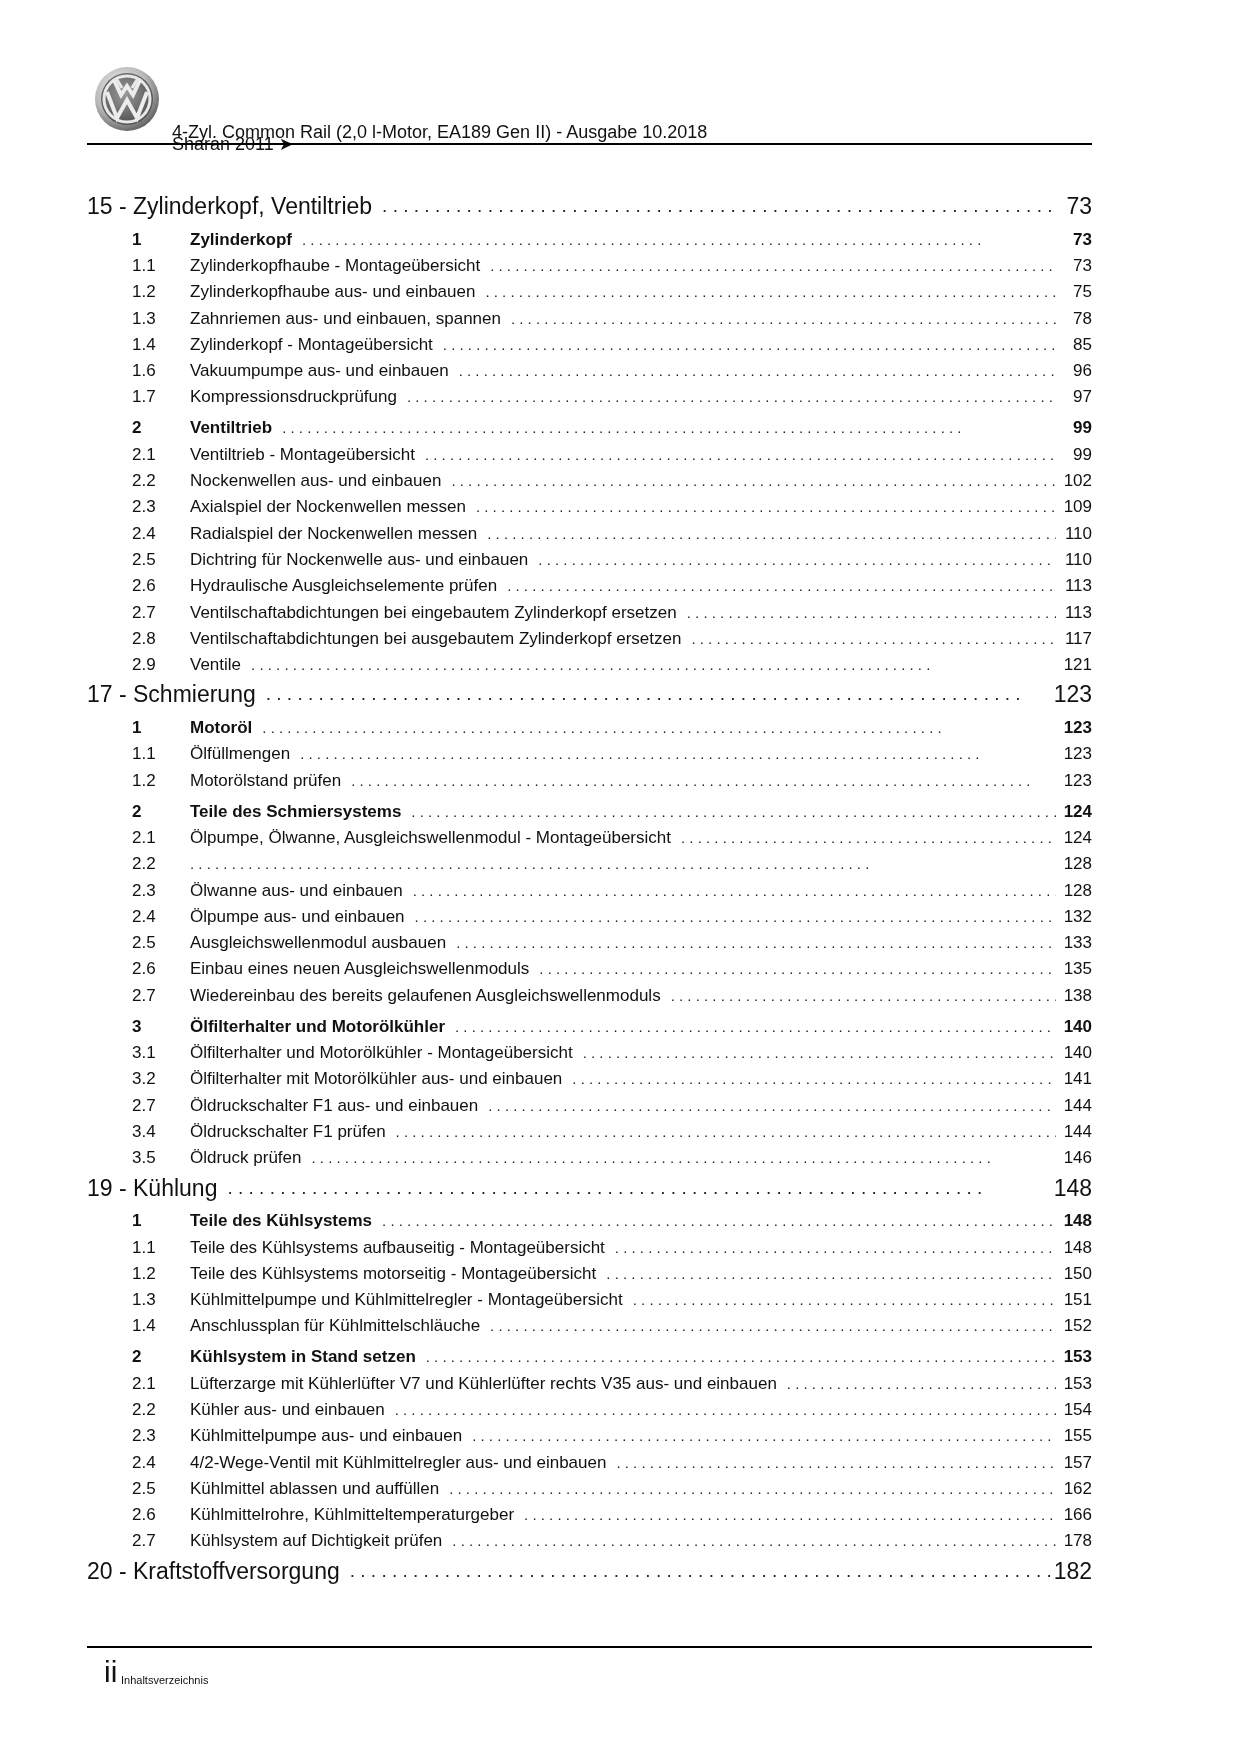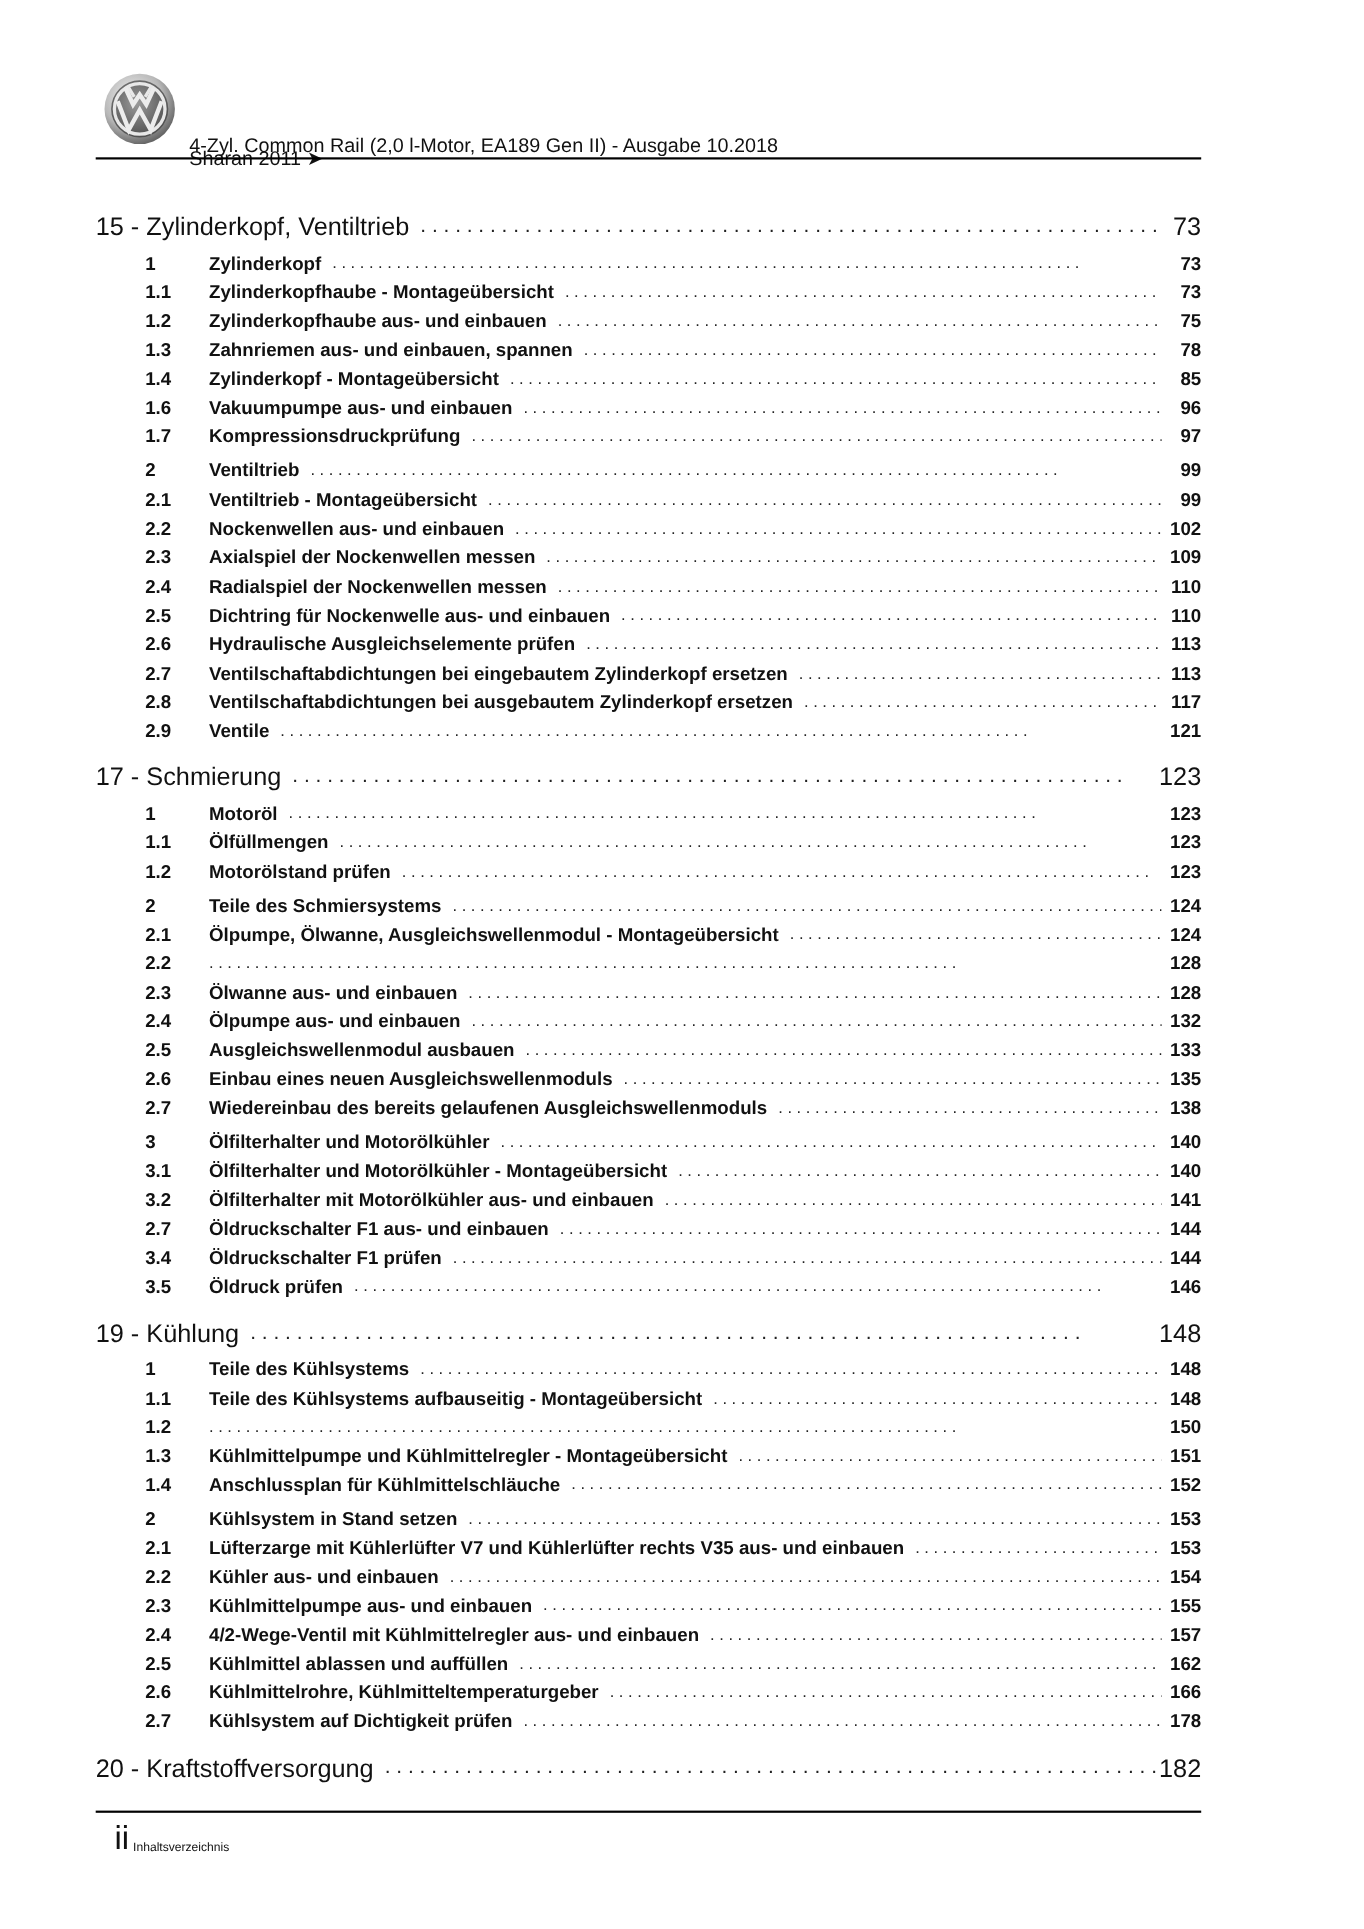--- a/index.html
+++ b/index.html
@@ -13,27 +13,27 @@
   .h-line2 { position: absolute; left: 85px; top: 60px; font-size: 18px; line-height: 20px; white-space: nowrap; }
   .h-rule { position: absolute; left: 87px; top: 143px; width: 1005px; height: 2px; background: #000; }
 
   
   .toc { position: absolute; left: 87px; top: 190px; width: 1005px; }
   .row { position: relative; display: flex; align-items: flex-start; white-space: nowrap; }
   .row .title { flex: 0 0 auto; padding-right: 10px; }
   .row .dots { flex: 1 1 auto; overflow: hidden; white-space: nowrap; letter-spacing: 0; color: #222; }
   .row .page { flex: 0 0 auto; text-align: right; }
 
-  .chapter { height: 32px; font-size: 23px; line-height: 32px; margin-top: 12px; }
+  .chapter { height: 32px; font-size: 23px; line-height: 32px; }
   .chapter:first-child { margin-top: 0; }
   .chapter .dots { font-size: 19px; padding-right: 4px; }
   .chapter .dots::after { content: ". . . . . . . . . . . . . . . . . . . . . . . . . . . . . . . . . . . . . . . . . . . . . . . . . . . . . . . . . . . . . . . . . . . . . . . ."; }
   .chapter .page { min-width: 40px; }
 
-  .sec { height: 26.3px; font-size: 17px; line-height: 26.3px; padding-left: 45px; font-weight: bold; }
+  .sec { height: 26.3px; font-size: 17px; line-height: 26.3px; padding-left: 45px; }
   .sec.head { font-weight: bold; margin-top: 4.7px; }
   .sec .num { flex: 0 0 58px; }
   .sec .dots { font-size: 15px; font-weight: normal; padding-right: 10px; }
   .sec .dots::after { content: ". . . . . . . . . . . . . . . . . . . . . . . . . . . . . . . . . . . . . . . . . . . . . . . . . . . . . . . . . . . . . . . . . . . . . . . . . . . . . . . . . ."; }
   .sec .page { min-width: 36px; }
 
   .f-rule { position: absolute; left: 87px; top: 1646px; width: 1005px; height: 2px; background: #000; }
   .footer-num { position: absolute; left: 104px; top: 1656px; font-size: 30px; line-height: 32px; }
   .footer-label { position: absolute; left: 121px; top: 1672px; font-size: 11px; line-height: 16px; }
 </style>
@@ -291,20 +291,21 @@
       <span class="page">148</span>
     </div>
     <div class="row sec">
       <span class="num">1.1</span>
       <span class="title">Teile des Kühlsystems aufbauseitig - Montageübersicht</span>
       <span class="dots"></span>
       <span class="page">148</span>
     </div>
     <div class="row sec">
       <span class="num">1.2</span>
+      <span class="title">Teile des Kühlsystems motorseitig - Montageübersicht</span>
       <span class="dots"></span>
       <span class="page">150</span>
     </div>
     <div class="row sec">
       <span class="num">1.3</span>
       <span class="title">Kühlmittelpumpe und Kühlmittelregler - Montageübersicht</span>
       <span class="dots"></span>
       <span class="page">151</span>
     </div>
     <div class="row sec">

